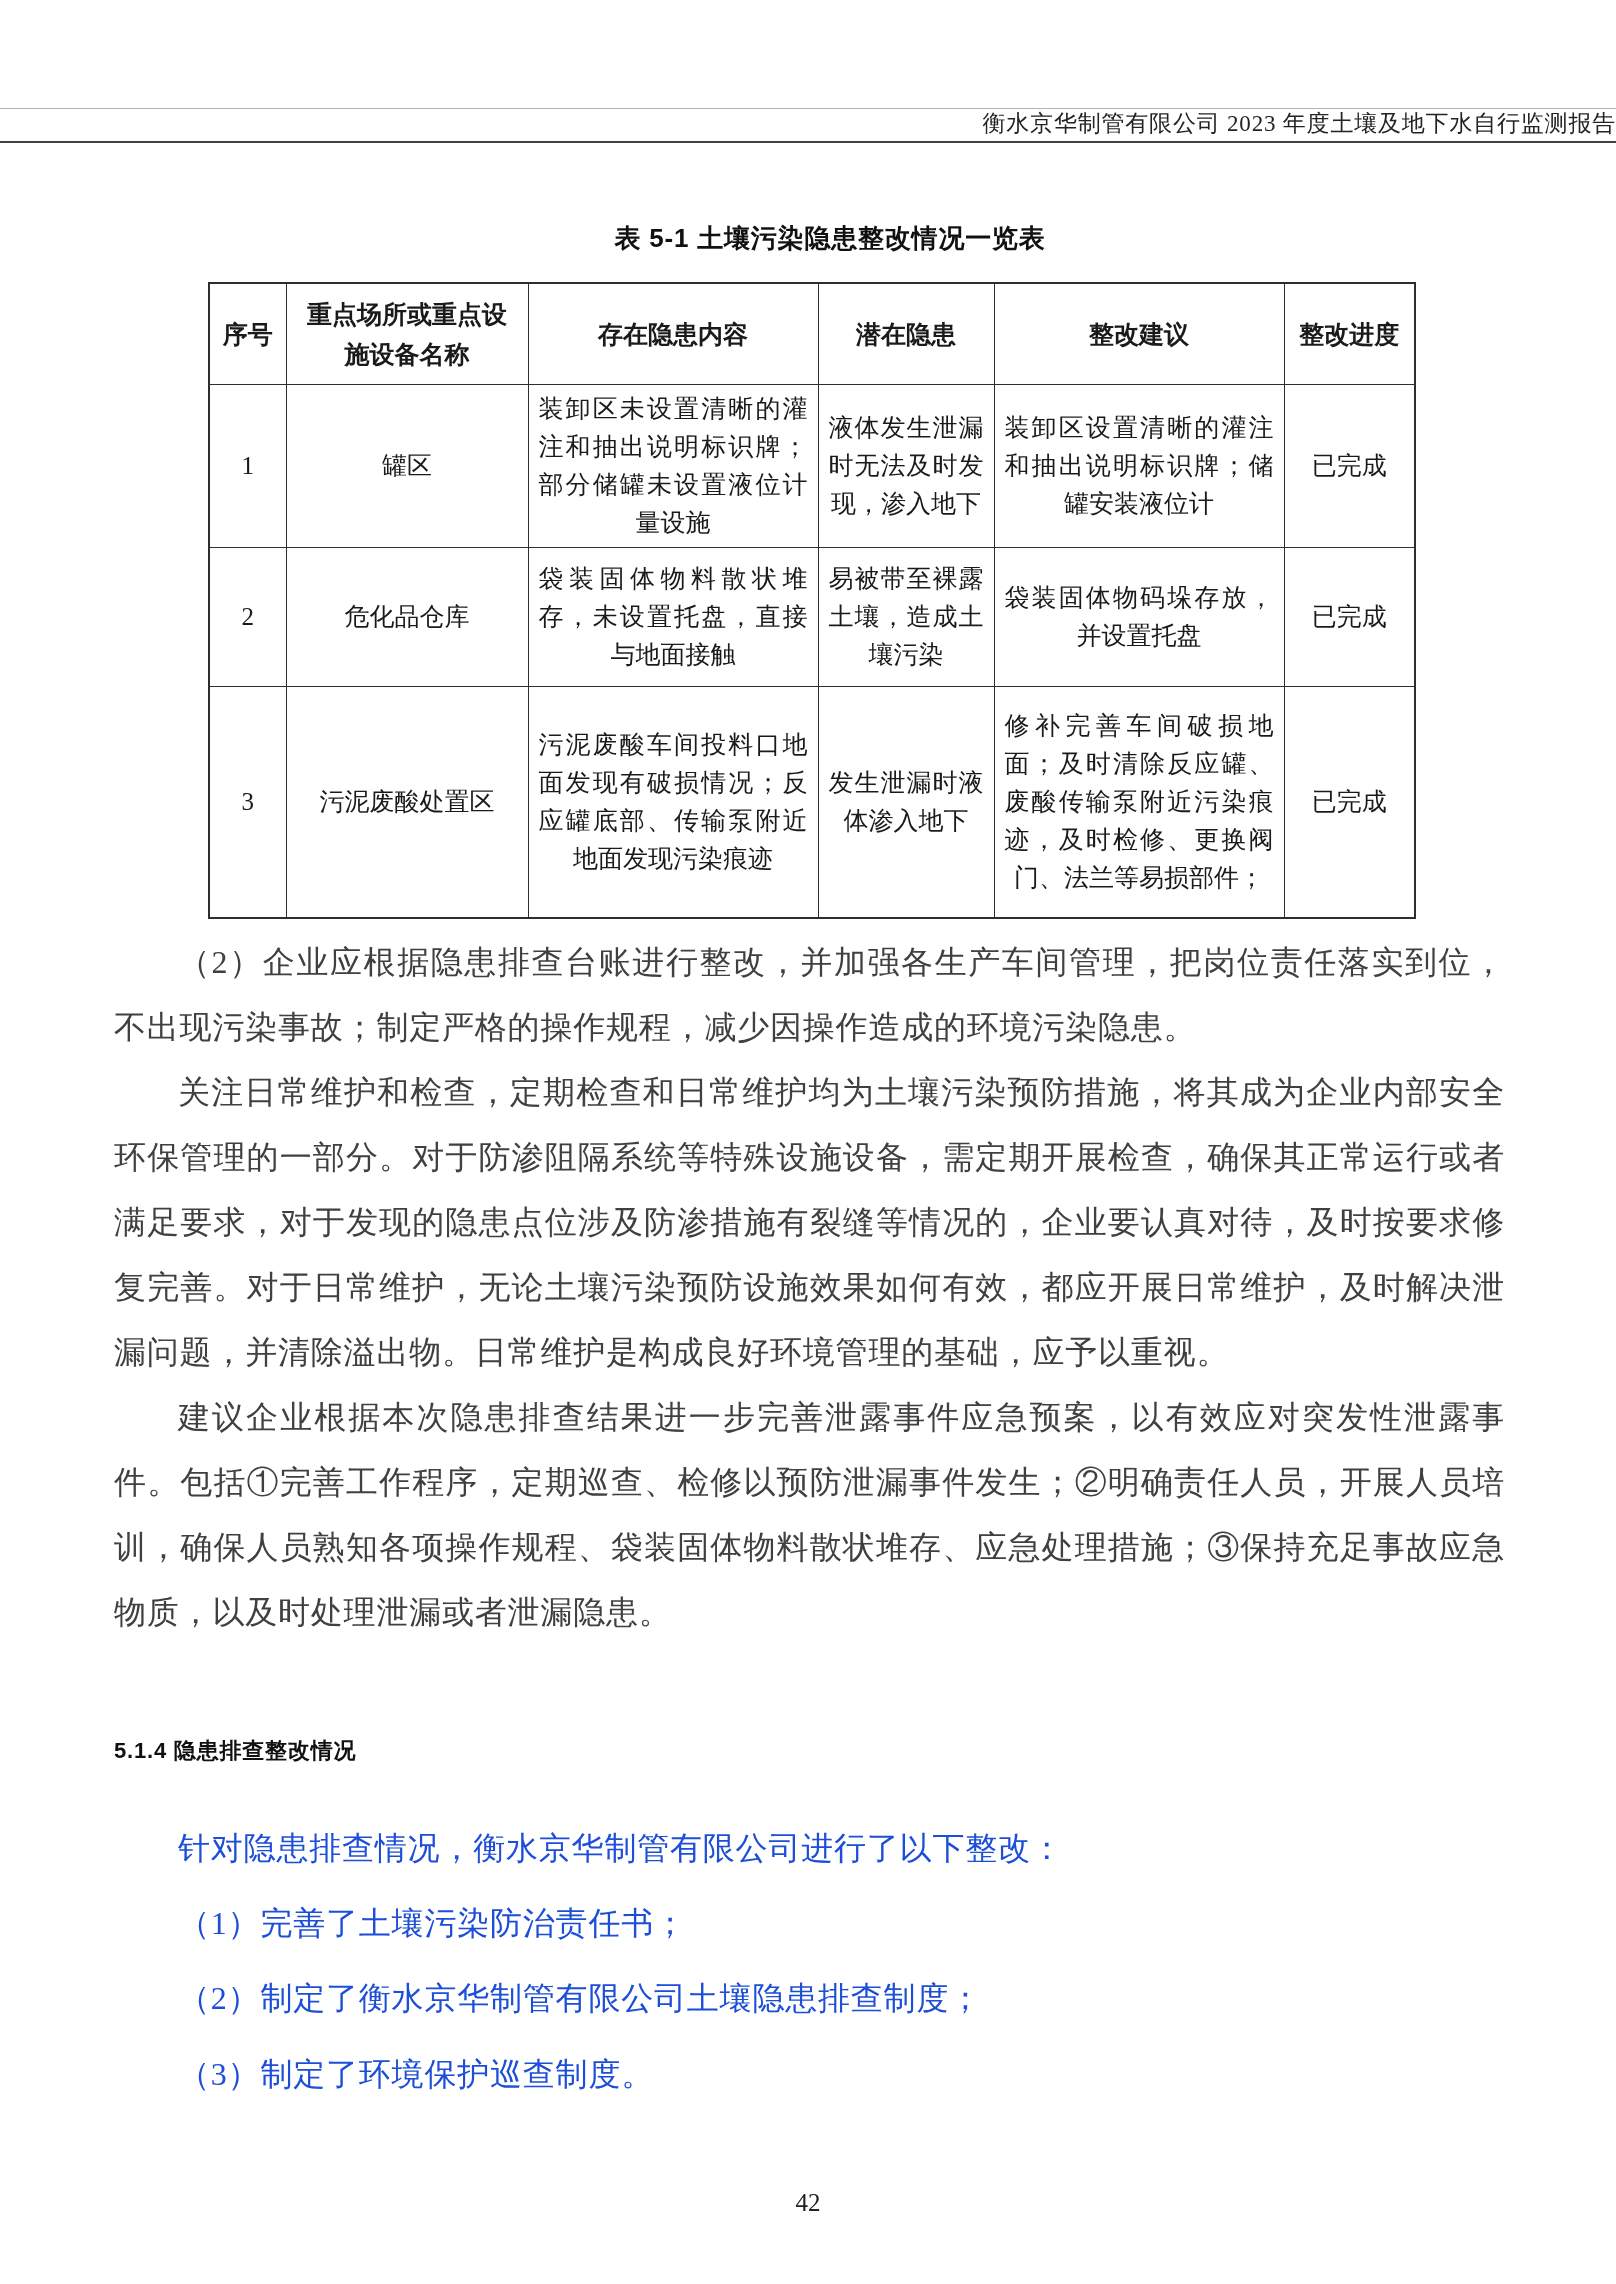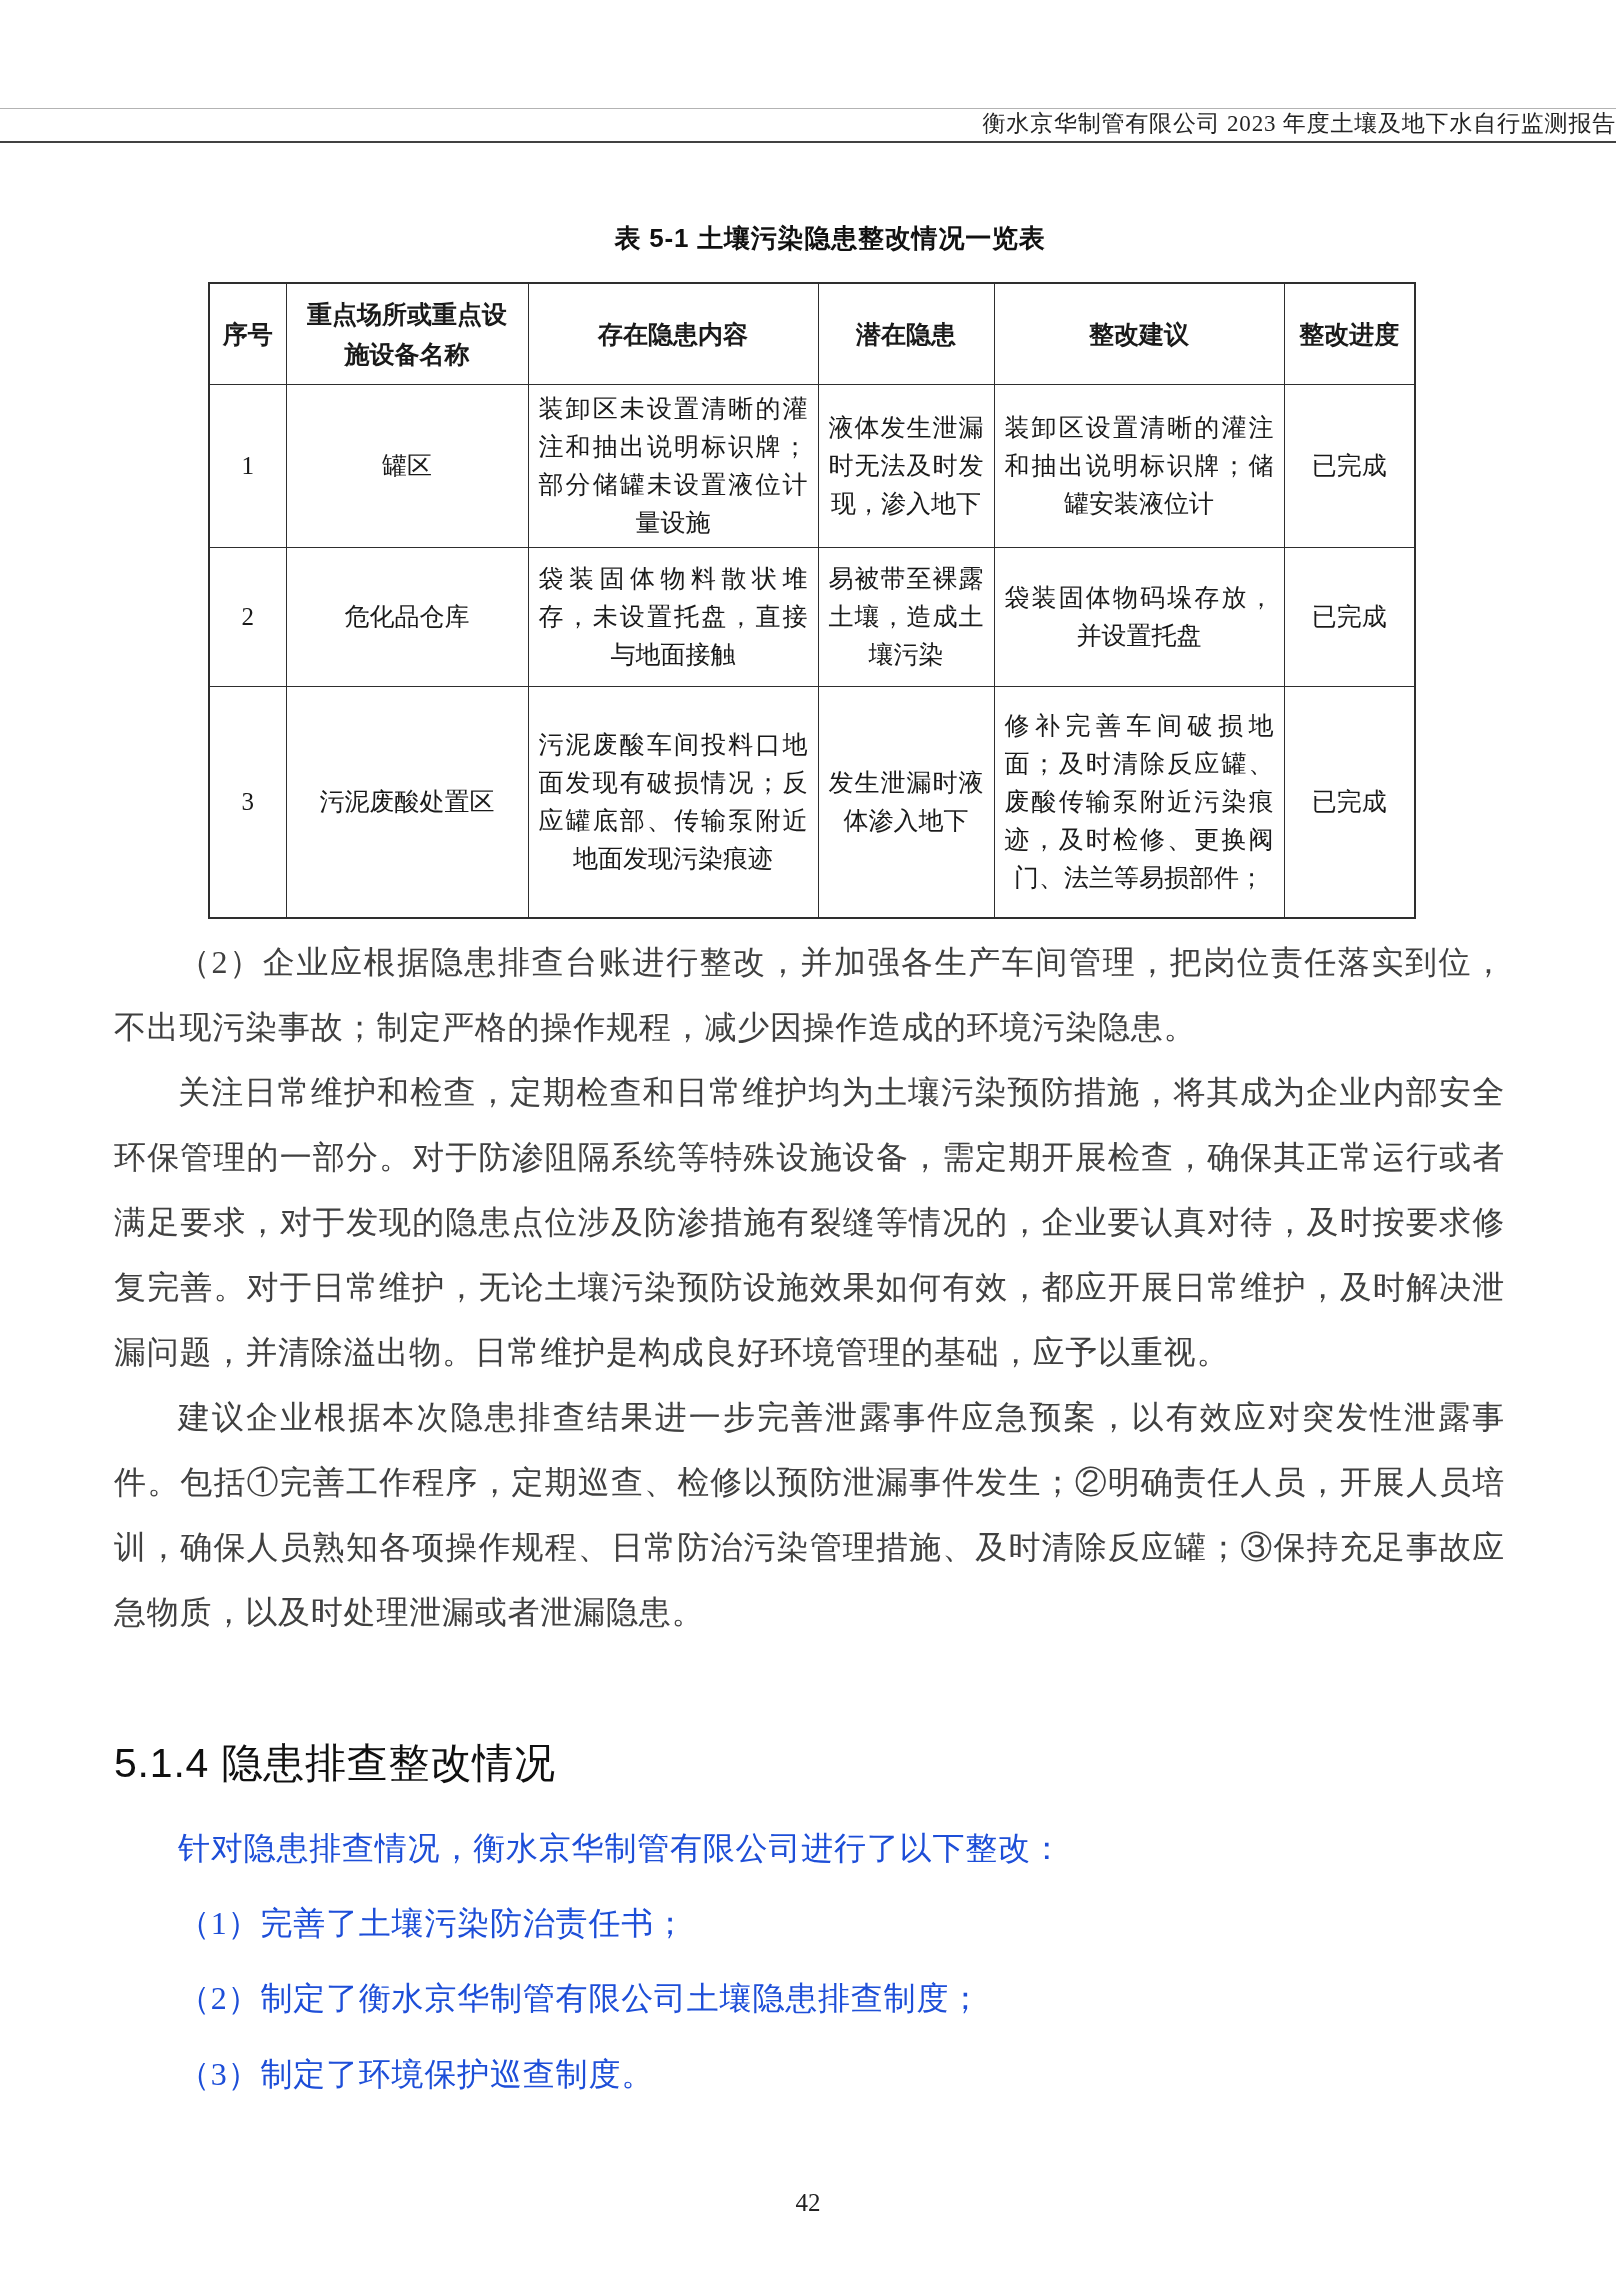--- a/index.html
+++ b/index.html
@@ -80,22 +80,22 @@
     line-height:65px;
     text-align:justify;
     text-indent:2em;
     letter-spacing:0.8px;
     color:#404040;
   }
   
   .section-heading {
     position:absolute; top:1736px; left:114px;
     font-family:"Liberation Sans","DejaVu Sans",sans-serif;
-    font-weight:normal;
-    font-size:41px;
+    font-weight:bold;
+    font-size:22px;
     letter-spacing:0.8px;
     color:#101010;
   }
   .section-block {
     position:absolute; top:1817px; left:114px;
     width:1391px;
   }
   .section-block p {
     font-size:32px;
     line-height:63px;
@@ -167,21 +167,21 @@
         <td class="c-just">发生泄漏时液体渗入地下</td>
         <td class="c-just">修补完善车间破损地面；及时清除反应罐、废酸传输泵附近污染痕迹，及时检修、更换阀门、法兰等易损部件；</td>
         <td class="c-center">已完成</td>
       </tr>
     </tbody>
   </table>
 
   <div class="body-block">
     <p>（2）企业应根据隐患排查台账进行整改，并加强各生产车间管理，把岗位责任落实到位，不出现污染事故；制定严格的操作规程，减少因操作造成的环境污染隐患。</p>
     <p>关注日常维护和检查，定期检查和日常维护均为土壤污染预防措施，将其成为企业内部安全环保管理的一部分。对于防渗阻隔系统等特殊设施设备，需定期开展检查，确保其正常运行或者满足要求，对于发现的隐患点位涉及防渗措施有裂缝等情况的，企业要认真对待，及时按要求修复完善。对于日常维护，无论土壤污染预防设施效果如何有效，都应开展日常维护，及时解决泄漏问题，并清除溢出物。日常维护是构成良好环境管理的基础，应予以重视。</p>
-    <p>建议企业根据本次隐患排查结果进一步完善泄露事件应急预案，以有效应对突发性泄露事件。包括①完善工作程序，定期巡查、检修以预防泄漏事件发生；②明确责任人员，开展人员培训，确保人员熟知各项操作规程、日常防治污染管理措施、及时清除反应罐；③保持充足事故应急物质，以及时处理泄漏或者泄漏隐患。</p>
+    <p>建议企业根据本次隐患排查结果进一步完善泄露事件应急预案，以有效应对突发性泄露事件。包括①完善工作程序，定期巡查、检修以预防泄漏事件发生；②明确责任人员，开展人员培训，确保人员熟知各项操作规程、袋装固体物料散状堆存、应急处理措施；③保持充足事故应急物质，以及时处理泄漏或者泄漏隐患。</p>
   </div>
 
   <h2 class="section-heading">5.1.4  隐患排查整改情况</h2>
 
   <div class="section-block">
     <p class="intro">针对隐患排查情况，衡水京华制管有限公司进行了以下整改：</p>
     <p class="item">（1）完善了土壤污染防治责任书；</p>
     <p class="item">（2）制定了衡水京华制管有限公司土壤隐患排查制度；</p>
     <p class="item">（3）制定了环境保护巡查制度。</p>
   </div>

